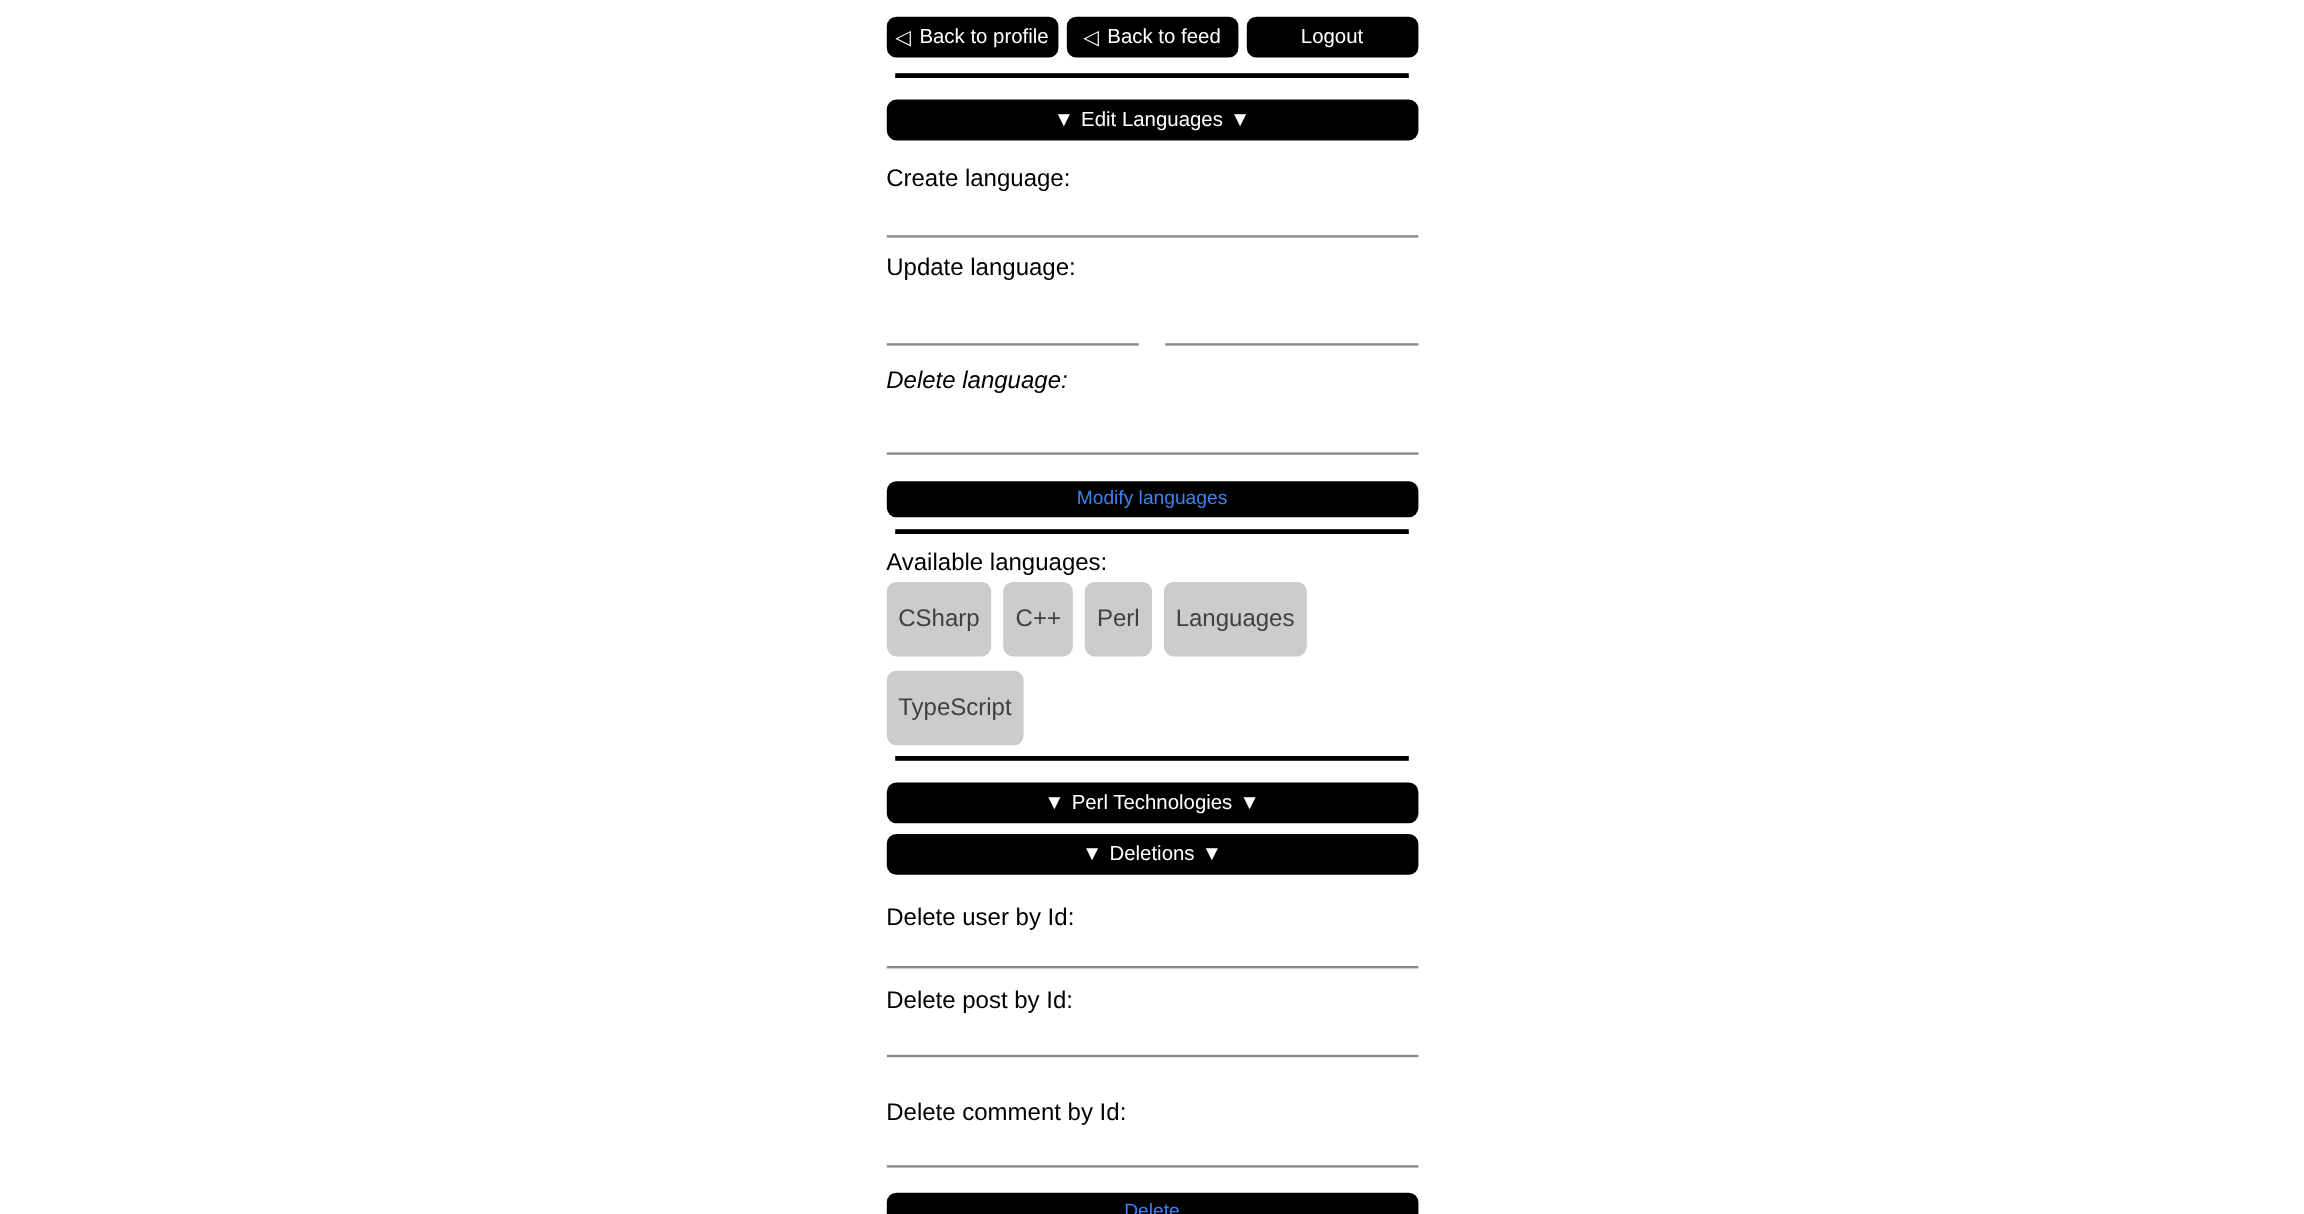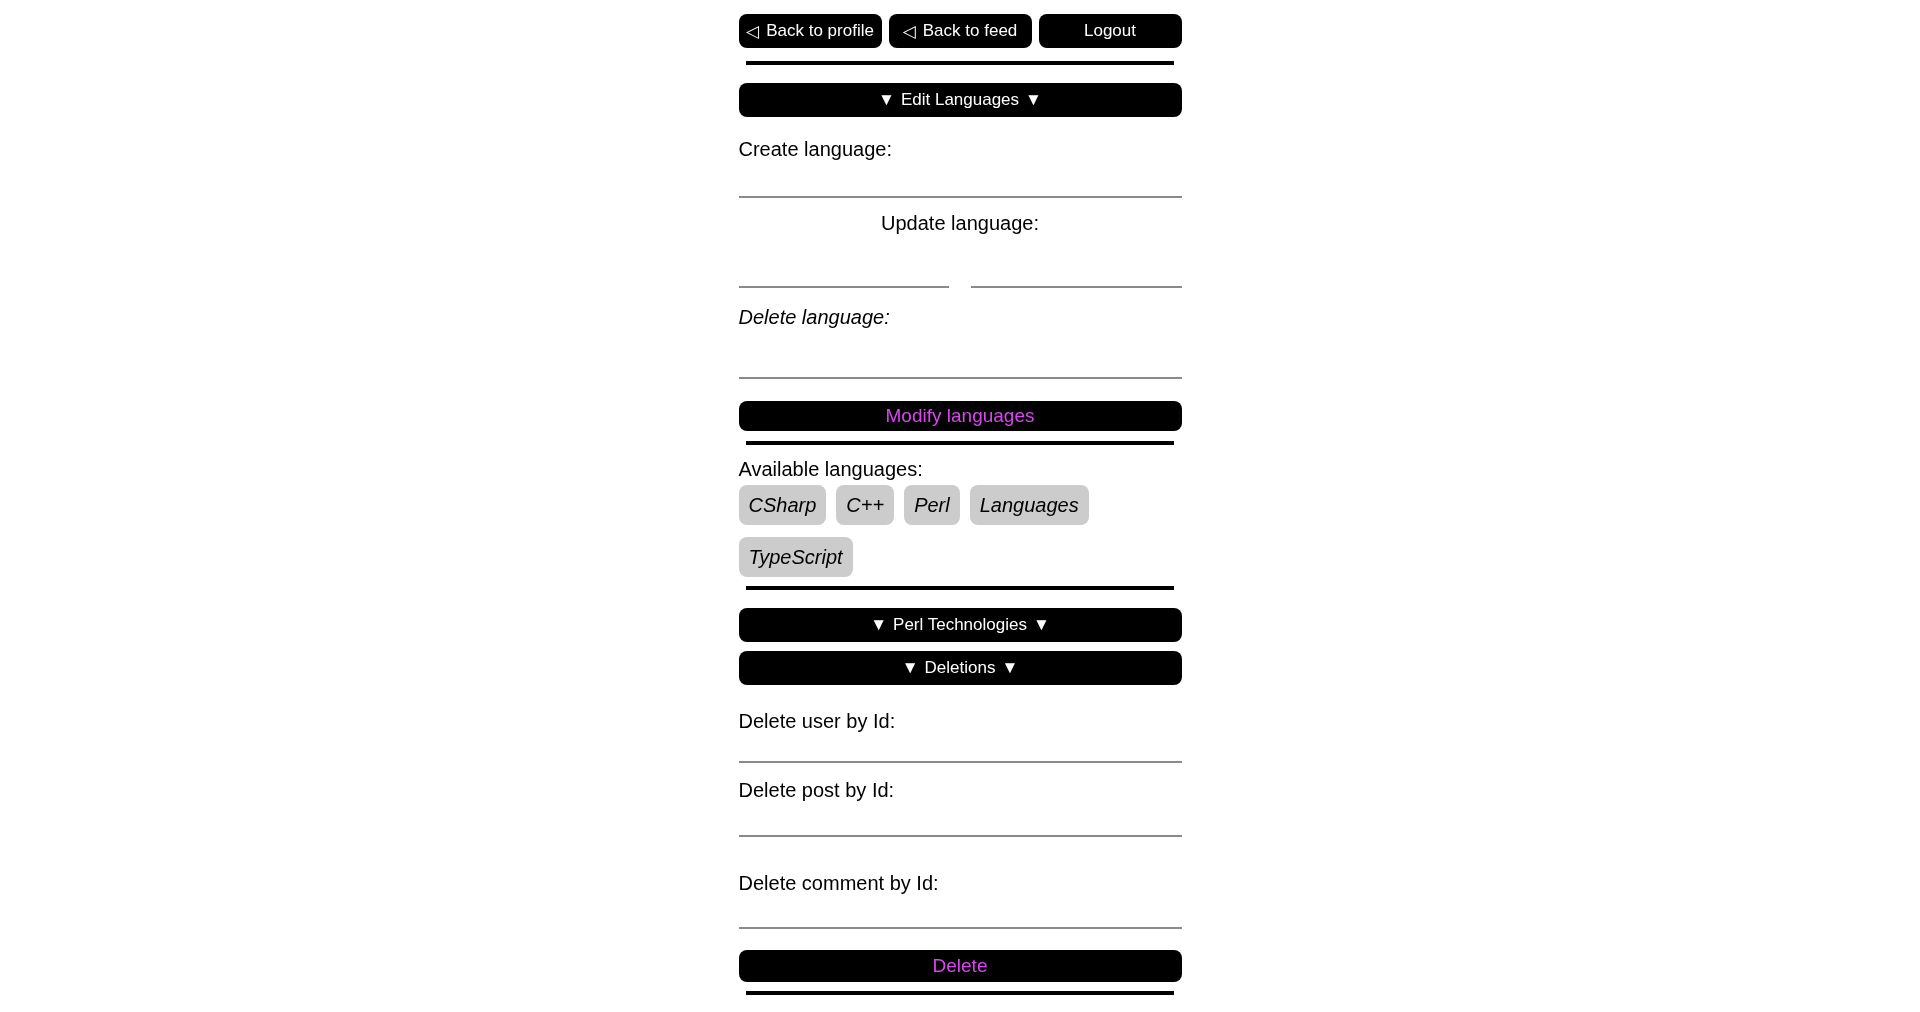--- a/index.html
+++ b/index.html
@@ -76,21 +76,21 @@
   .bar.technologies  { margin-top: 18px; }
   .bar.deletions     { margin-top: 9px; }
 
   
   .lbl {
     display: block;
     font-size: 20px;
     line-height: 23px;
   }
   .lbl.create         { margin-top: 21px; }
-  .lbl.update         { margin-top: 14px; text-align: center; }
+  .lbl.update         { margin-top: 14px; }
   .lbl.del-lang       { margin-top: 18px; font-style: italic; }
   .lbl.available      { margin-top: 13px; }
   .lbl.del-user       { margin-top: 25px; }
   .lbl.del-post       { margin-top: 16px; }
   .lbl.del-comment    { margin-top: 35px; }
 
   
   .inp {
     display: block;
     width: 100%;
@@ -113,49 +113,48 @@
   .update-row {
     display: flex;
     gap: 22px;
   }
   .update-row .inp { flex: 1; }
 
   
   .action {
     width: 100%;
     background: #000000;
-    color: #d946ef;
-    border: none;
-    border-radius: 8px;
-    font-family: "Liberation Sans", sans-serif;
-    font-size: 19px;
+    color: #3b82f6;
+    border: none;
+    border-radius: 8px;
+    font-family: "Liberation Sans", sans-serif;
+    font-size: 16px;
     cursor: pointer;
     padding: 0;
   }
   .action.modify { height: 30px; margin-top: 22px; }
   .action.delete { height: 32px; margin-top: 21px; }
 
   
   .pills {
     display: flex;
     flex-wrap: wrap;
     gap: 12px 10px;
     margin-top: 4px;
   }
   .pill {
     background: #cccccc;
-    color: #000000;
+    color: #404040;
     border: none;
     border-radius: 8px;
     font-family: "Liberation Sans", sans-serif;
     font-size: 20px;
     line-height: 24px;
-    padding: 8px 10px;
-    cursor: pointer;
-    font-style: italic;
+    padding: 19px 10px;
+    cursor: pointer;
   }
 </style>
 </head>
 <body>
 
 <div class="column">
 
   
   <div class="btn-row">
     <button class="btn">

